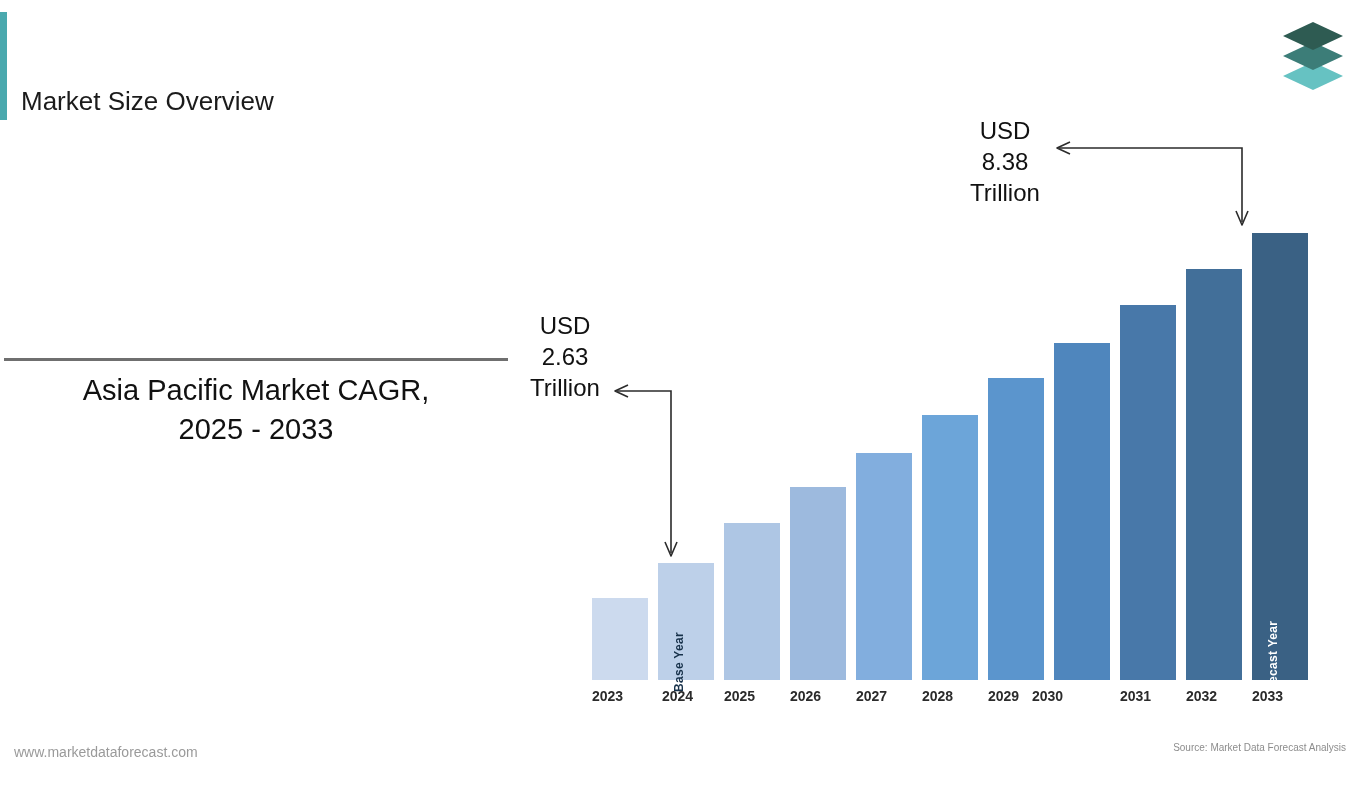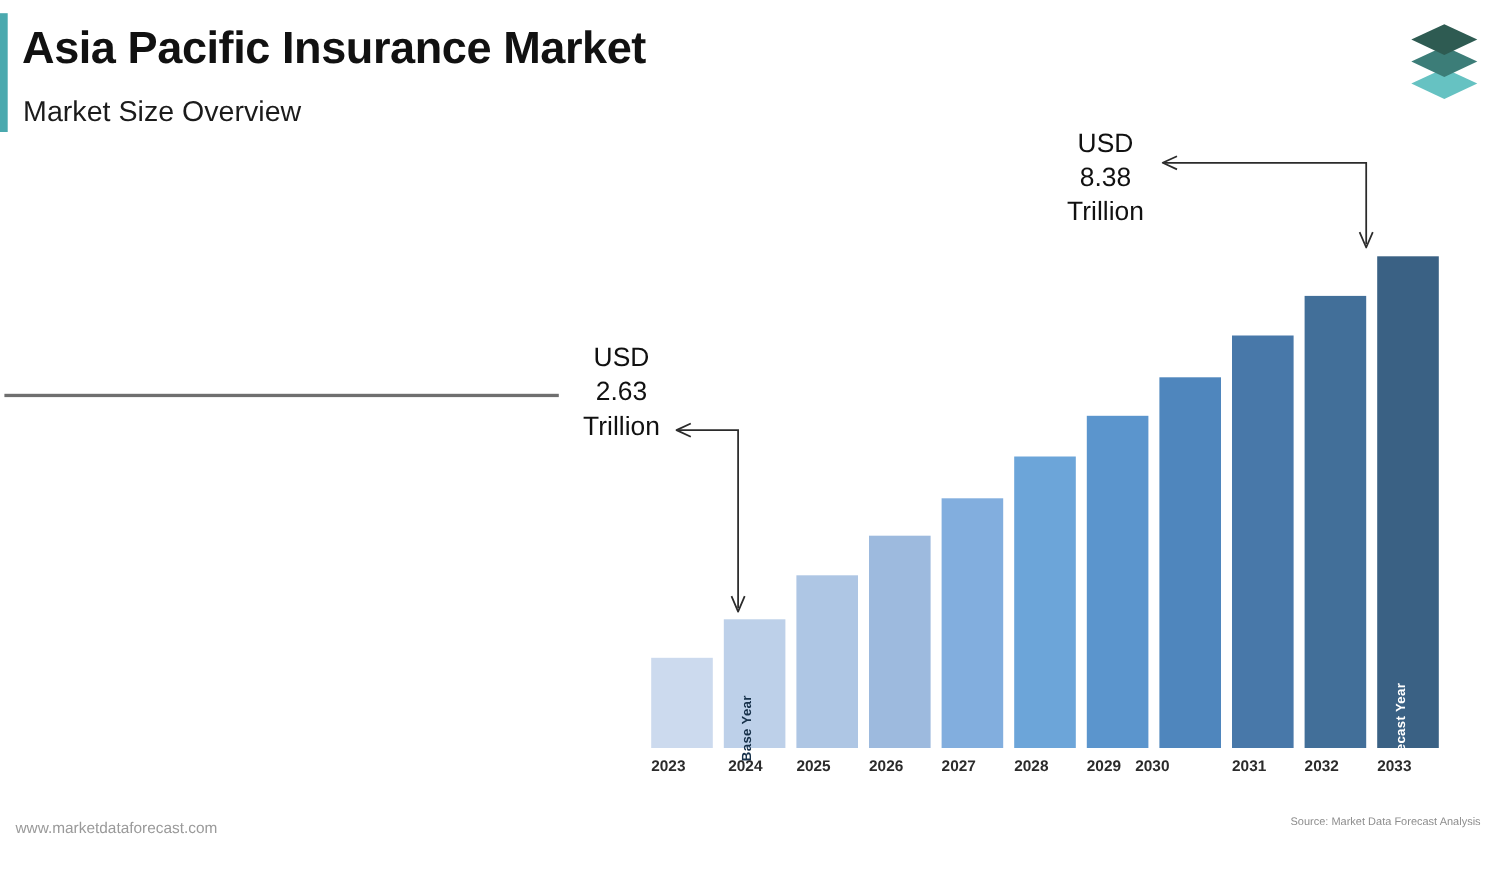--- a/index.html
+++ b/index.html
@@ -80,34 +80,37 @@
   #footer-right{
     position:absolute;right:14px;top:742px;
     font-size:10px;color:#8d8d8d;
   }
 </style>
 </head>
 <body>
 
 <div id="header">
   <div id="accent-bar"></div>
-  <div id="title">Asia Pacific Insurance Market</div>
   <div id="subtitle">Market Size Overview</div>
 </div>
 
 <div id="logo">
   <svg width="78" height="72" viewBox="0 0 78 72">
     <polygon points="39,44 9,58 39,72 69,58" fill="#66c2c2"></polygon>
     <polygon points="39,24 9,38 39,52 69,38" fill="#3c7d78"></polygon>
     <polygon points="39,4 9,18 39,32 69,18" fill="#2e5b52"></polygon>
   </svg>
 </div>
 
 <div id="cagr-block">
   <div id="cagr-rule"></div>
+  <div id="cagr-caption">
+    <div>Asia Pacific Market CAGR,</div>
+    <div>2025 - 2033</div>
+  </div>
 </div>
 
 <div class="callout" id="callout-base">
   <div>USD</div>
   <div>2.63</div>
   <div>Trillion</div>
 </div>
 
 <div class="callout" id="callout-forecast">
   <div>USD</div>

